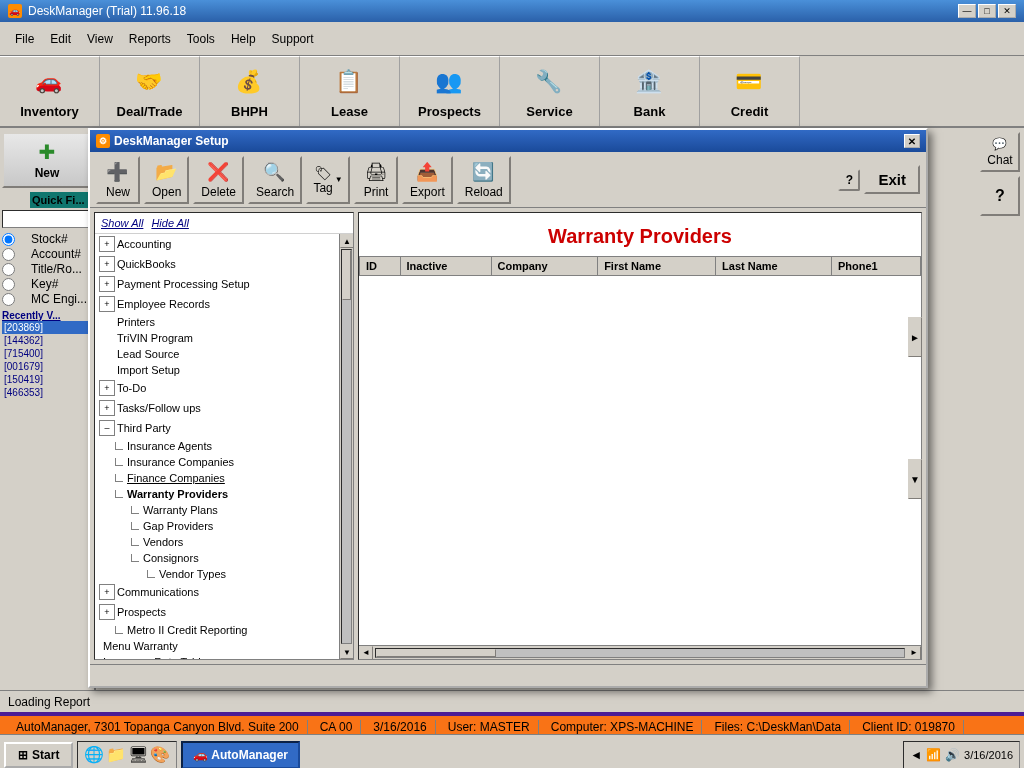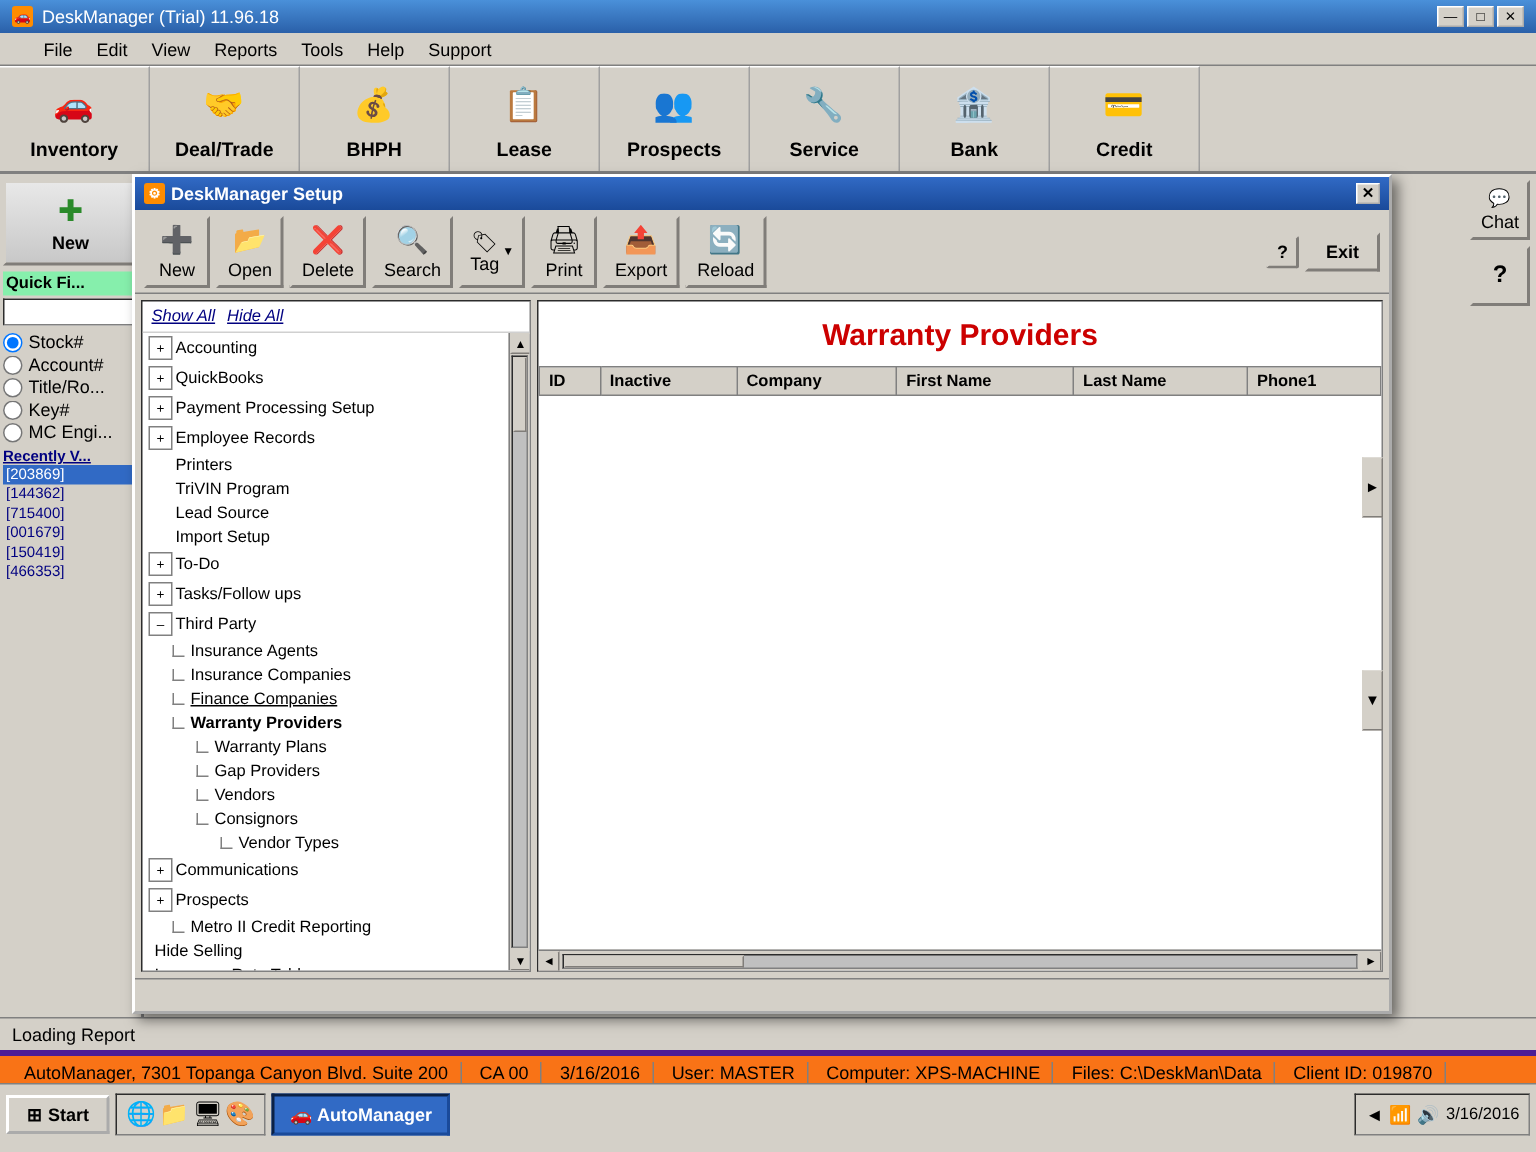--- a/index.html
+++ b/index.html
@@ -6,39 +6,39 @@
     body { background: #d4d0c8; width: 1024px; height: 768px; overflow: hidden; }
 
     
     .title-bar { background: linear-gradient(to bottom, #4a90d9, #2a60a9); color: white; height: 22px; display: flex; align-items: center; justify-content: space-between; padding: 0 8px; font-size: 11px; }
     .title-bar-left { display: flex; align-items: center; gap: 6px; }
     .title-bar-icon { width: 14px; height: 14px; background: #ff8c00; border-radius: 2px; display: flex; align-items: center; justify-content: center; font-size: 9px; color: white; }
     .title-bar-controls { display: flex; gap: 2px; }
     .title-btn { width: 18px; height: 14px; background: #d4d0c8; border: 1px outset #fff; display: flex; align-items: center; justify-content: center; font-size: 9px; cursor: pointer; color: #000; }
 
     
-    .menu-bar { background: #d4d0c8; height: 22px; display: flex; align-items: center; padding: 0 21px; border-bottom: 1px solid #808080; }
+    .menu-bar { background: #d4d0c8; height: 34px; display: flex; align-items: center; padding: 0 7px; border-bottom: 1px solid #808080; }
     .menu-item { padding: 2px 8px; cursor: pointer; font-size: 12px; }
 
     
     .main-nav { background: #d4d0c8; height: 72px; display: flex; align-items: stretch; border-bottom: 2px solid #808080; }
     .nav-btn { display: flex; flex-direction: column; align-items: center; justify-content: center; padding: 4px 12px; cursor: pointer; border-right: 1px solid #a0a0a0; min-width: 100px; gap: 4px; background: #d4d0c8; border-top: 1px solid #fff; }
     .nav-btn-icon { width: 36px; height: 36px; display: flex; align-items: center; justify-content: center; font-size: 22px; }
     .nav-btn-label { font-size: 13px; font-weight: bold; color: #000; }
 
     
     .app-body { display: flex; height: calc(768px - 22px - 22px - 72px - 22px - 40px); position: relative; }
     .sidebar { width: 96px; background: #d4d0c8; border-right: 2px solid #808080; display: flex; flex-direction: column; padding: 4px 2px; }
     .sidebar-new-btn { background: linear-gradient(to bottom, #e8e8e8, #c8c8c8); border: 2px outset #d4d0c8; padding: 6px 4px; text-align: center; cursor: pointer; margin-bottom: 4px; display: flex; flex-direction: column; align-items: center; gap: 2px; }
     .sidebar-new-icon { font-size: 20px; color: #2a8a2a; }
     .sidebar-label { font-size: 12px; font-weight: bold; }
-    .quick-find-label { font-size: 11px; font-weight: bold; background: #86efac; padding: 2px 2px; margin-bottom: 2px; }
+    .quick-find-label { font-size: 11px; font-weight: bold; background: #0f766e; padding: 2px 2px; margin-bottom: 2px; margin-left: 28px; }
     .search-box { width: 100%; border: 1px inset #808080; padding: 2px; font-size: 11px; background: white; margin-bottom: 4px; }
     .radio-group { display: flex; flex-direction: column; gap: 1px; }
-    .radio-item { display: flex; align-items: center; gap: 4px; font-size: 10px; cursor: pointer; }
+    .radio-item { display: flex; align-items: center; gap: 16px; font-size: 10px; cursor: pointer; }
     .recently-label { font-size: 10px; font-weight: bold; margin-top: 4px; color: #000080; text-decoration: underline; }
     .recent-item { font-size: 10px; padding: 1px 2px; cursor: pointer; color: #000080; }
     .recent-item.selected { background: #316ac5; color: white; }
 
     
     .taskbar { background: #d4d0c8; height: 40px; border-top: 1px solid #808080; display: flex; align-items: center; justify-content: space-between; padding: 0 4px; }
     .start-btn { background: #d4d0c8; border: 2px outset #fff; padding: 4px 12px; font-weight: bold; font-size: 12px; cursor: pointer; display: flex; align-items: center; gap: 4px; }
     .system-tray { display: flex; align-items: center; gap: 4px; background: #d4d0c8; border: 1px inset #808080; padding: 2px 6px; height: 28px; }
 
     
@@ -46,21 +46,21 @@
     .setup-title-bar { background: linear-gradient(to bottom, #316ac5, #1a4a9a); color: white; height: 22px; display: flex; align-items: center; justify-content: space-between; padding: 0 6px; font-size: 11px; font-weight: bold; }
     .setup-title-left { display: flex; align-items: center; gap: 4px; }
     .setup-title-icon { width: 14px; height: 14px; background: #ff8c00; border-radius: 2px; font-size: 9px; display: flex; align-items: center; justify-content: center; }
     .setup-close-btn { width: 16px; height: 14px; background: #d4d0c8; border: 1px outset #fff; display: flex; align-items: center; justify-content: center; font-size: 10px; cursor: pointer; color: #000; font-weight: bold; }
     .setup-toolbar { background: #d4d0c8; height: 56px; display: flex; align-items: center; padding: 4px 6px; gap: 4px; border-bottom: 1px solid #808080; }
     .setup-tool-btn { display: flex; flex-direction: column; align-items: center; justify-content: center; padding: 2px 6px; cursor: pointer; border: 2px outset #d4d0c8; background: #d4d0c8; min-width: 44px; gap: 2px; height: 48px; font-size: 11px; }
     .setup-tool-icon { font-size: 18px; }
     .setup-tool-btn.has-dropdown { position: relative; }
     .dropdown-arrow { font-size: 8px; }
     .help-btn { width: 22px; height: 22px; background: #d4d0c8; border: 2px outset #d4d0c8; border-radius: 2px; display: flex; align-items: center; justify-content: center; font-weight: bold; font-size: 12px; cursor: pointer; margin-left: auto; }
-    .exit-btn { background: #d4d0c8; border: 2px outset #d4d0c8; padding: 4px 12px; cursor: pointer; font-size: 12px; font-weight: bold; }
+    .exit-btn { background: #d4d0c8; border: 2px outset #d4d0c8; padding: 4px 12px; cursor: pointer; font-size: 15px; font-weight: bold; }
 
     .setup-body { display: flex; flex: 1; overflow: hidden; }
     .tree-show-hide { display: flex; gap: 8px; padding: 4px 6px; border-bottom: 1px solid #d0d0d0; font-style: italic; }
     .tree-show-hide a { color: #000080; text-decoration: underline; cursor: pointer; font-size: 11px; }
     .tree-item { padding: 2px 2px 2px 4px; cursor: pointer; display: flex; align-items: center; gap: 2px; white-space: nowrap; font-size: 11px; }
     .tree-item.selected { font-weight: bold; }
     .tree-expand { width: 16px; height: 16px; border: 1px solid #808080; background: white; display: inline-flex; align-items: center; justify-content: center; font-size: 9px; cursor: pointer; flex-shrink: 0; }
     .tree-item-text { font-size: 11px; }
     .content-title { text-align: center; font-size: 20px; font-weight: bold; color: #cc0000; padding: 12px 0 8px 0; }
     .data-table { width: 100%; border-collapse: collapse; font-size: 11px; }
@@ -335,21 +335,21 @@
                 </div>
               <div class="tree-item">
                   <div class="tree-expand">+</div>
                   <span class="tree-item-text">Prospects</span>
                 </div>
               <div class="tree-item" style="padding-left:20px;">
                   <span style="width:8px;display:inline-block; border-left:1px solid #808080; border-bottom:1px solid #808080; height:8px; margin-right:2px;"></span>
                   <span class="tree-item-text">Metro II Credit Reporting</span>
                 </div>
               <div class="tree-item" style="padding-left:8px;">
-                  <span class="tree-item-text">Hide Selling</span>
+                  <span class="tree-item-text">Menu Warranty</span>
                 </div>
               <div class="tree-item" style="padding-left:8px;">
                   <span class="tree-item-text">Insurance Rate Table</span>
                 </div>
 
             </div>
 
             <div style="width:14px; background:#d4d0c8; border-left:1px solid #808080; display:flex; flex-direction:column;">
               <div class="v-scroll-arrow">▲</div>
               <div style="flex:1; background:#c0c0c0; border:1px inset #808080; position:relative; margin:1px;">

